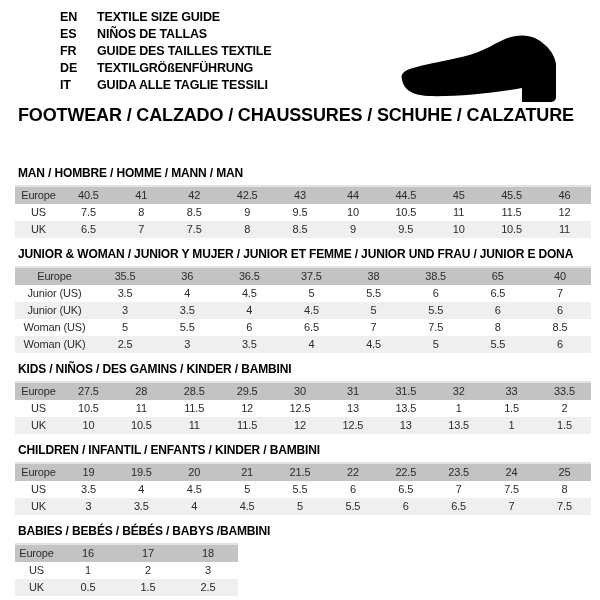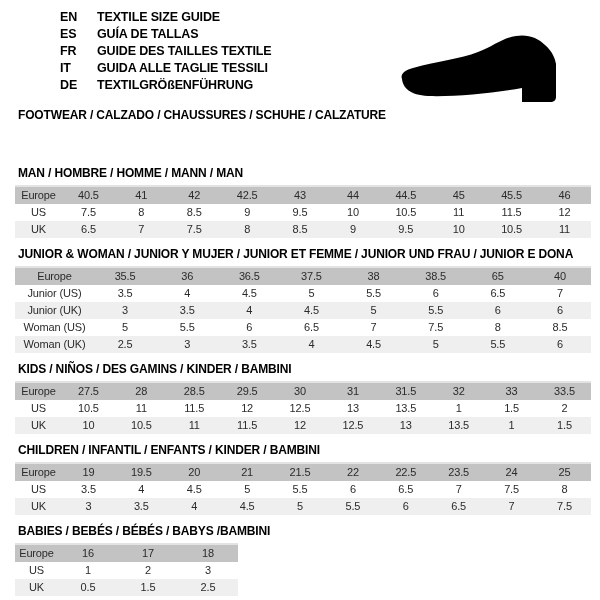--- a/index.html
+++ b/index.html
@@ -8,21 +8,21 @@
     background:#ffffff;color:#000;
     font-family:"Liberation Sans", sans-serif;
     letter-spacing:-0.15px;
   }
   
   .lang-block{position:absolute;top:9px;left:25px;}
   .lang-row{display:flex;font-weight:700;font-size:12.5px;line-height:17px;padding-left:35px;}
   .lang-code{width:37px;flex:0 0 37px;}
   .category-line{
     position:absolute;top:108px;left:18px;
-    font-weight:700;font-size:12px;line-height:15px;
+    font-weight:700;font-size:18px;line-height:15px;
   }
   
   .shoe{position:absolute;left:398px;top:33px;width:177px;height:72px;}
   
   .sections{position:absolute;top:167px;left:15px;width:576px;}
   .size-section{margin:0 0 10px 0;}
   .section-title{
     font-weight:700;font-size:12px;line-height:12px;
     margin:0 0 6px 3px;
   }
@@ -49,33 +49,33 @@
 </head>
 <body>
 
 <div class="lang-block">
   <div class="lang-row">
     <span class="lang-code">EN</span>
     <span>TEXTILE SIZE GUIDE</span>
   </div>
   <div class="lang-row">
     <span class="lang-code">ES</span>
-    <span>GUÍA DE TALLAS</span>
+    <span>NIÑOS DE TALLAS</span>
   </div>
   <div class="lang-row">
     <span class="lang-code">FR</span>
     <span>GUIDE DES TAILLES TEXTILE</span>
   </div>
   <div class="lang-row">
+    <span class="lang-code">DE</span>
+    <span>TEXTILGRÖßENFÜHRUNG</span>
+  </div>
+  <div class="lang-row">
     <span class="lang-code">IT</span>
     <span>GUIDA ALLE TAGLIE TESSILI</span>
-  </div>
-  <div class="lang-row">
-    <span class="lang-code">DE</span>
-    <span>TEXTILGRÖßENFÜHRUNG</span>
   </div>
 </div>
 
 <div class="category-line">FOOTWEAR / CALZADO / CHAUSSURES / SCHUHE / CALZATURE</div>
 
 <svg class="shoe" viewBox="0 0 177 72" xmlns="http://www.w3.org/2000/svg" aria-hidden="true">
   <path fill="#000000" d="M4,46
     C2,41 7,37 15,35
     C40,28 62,26 80,19
     C96,13 104,5 118,3

